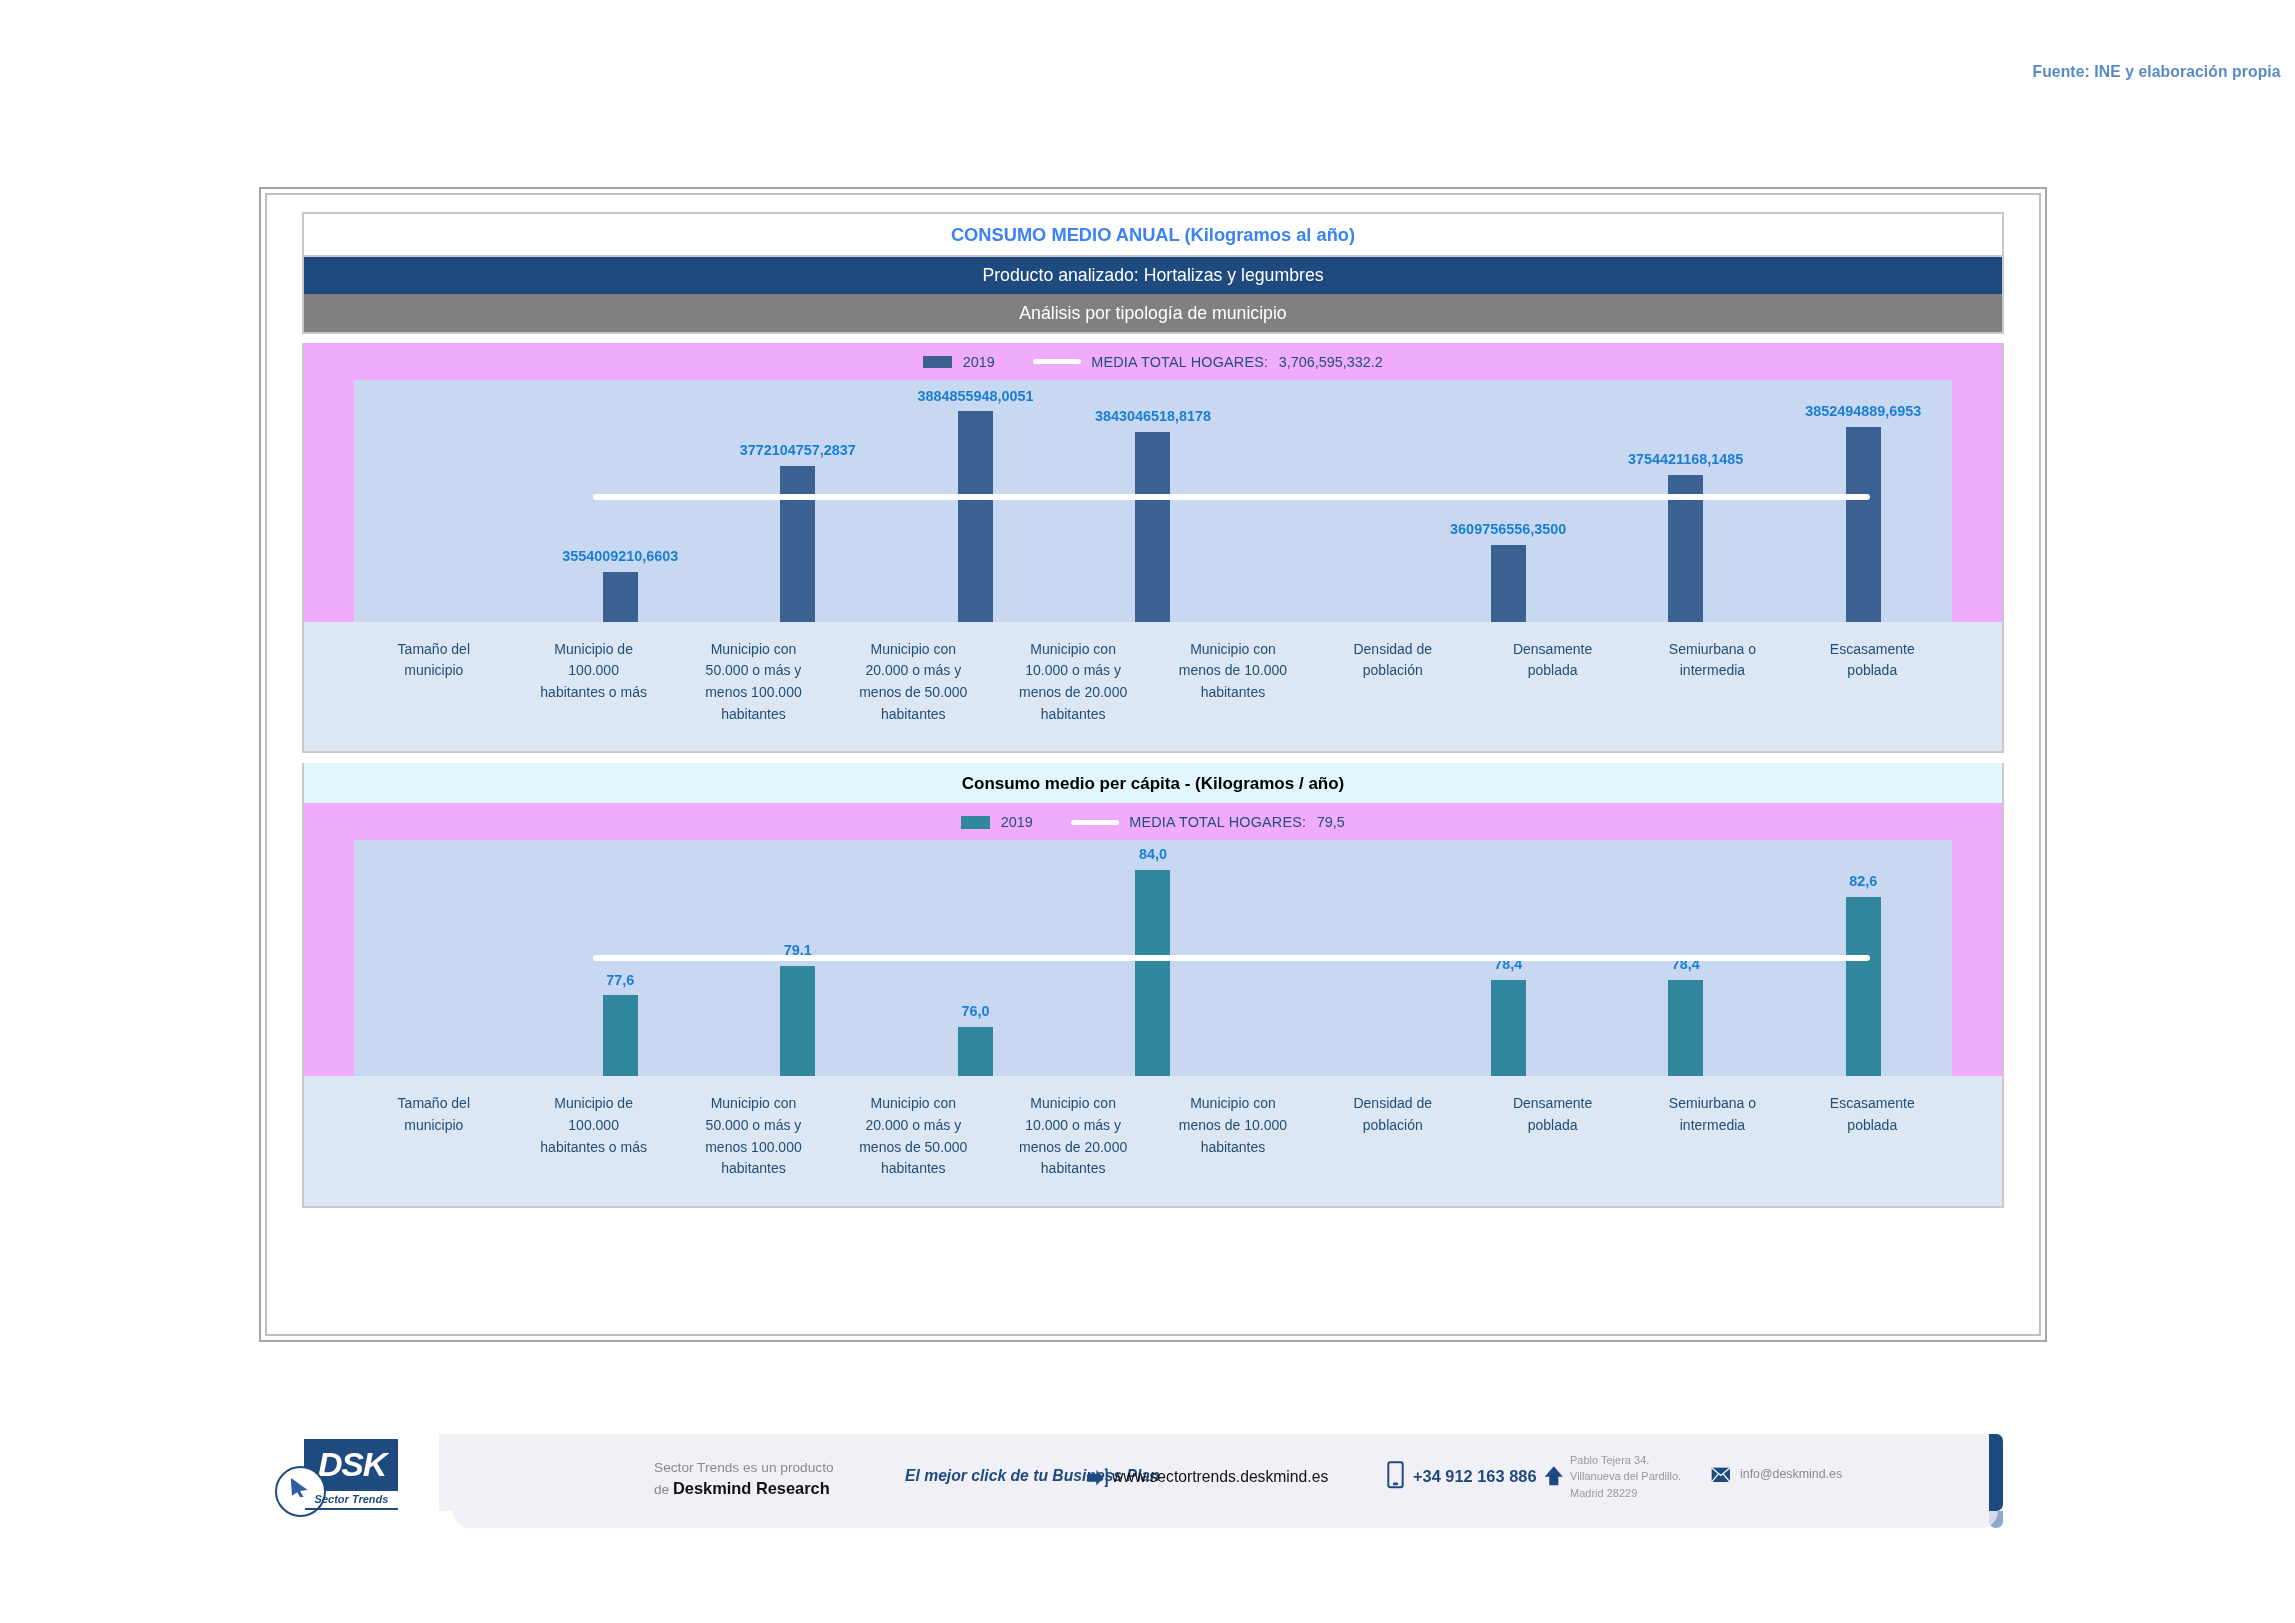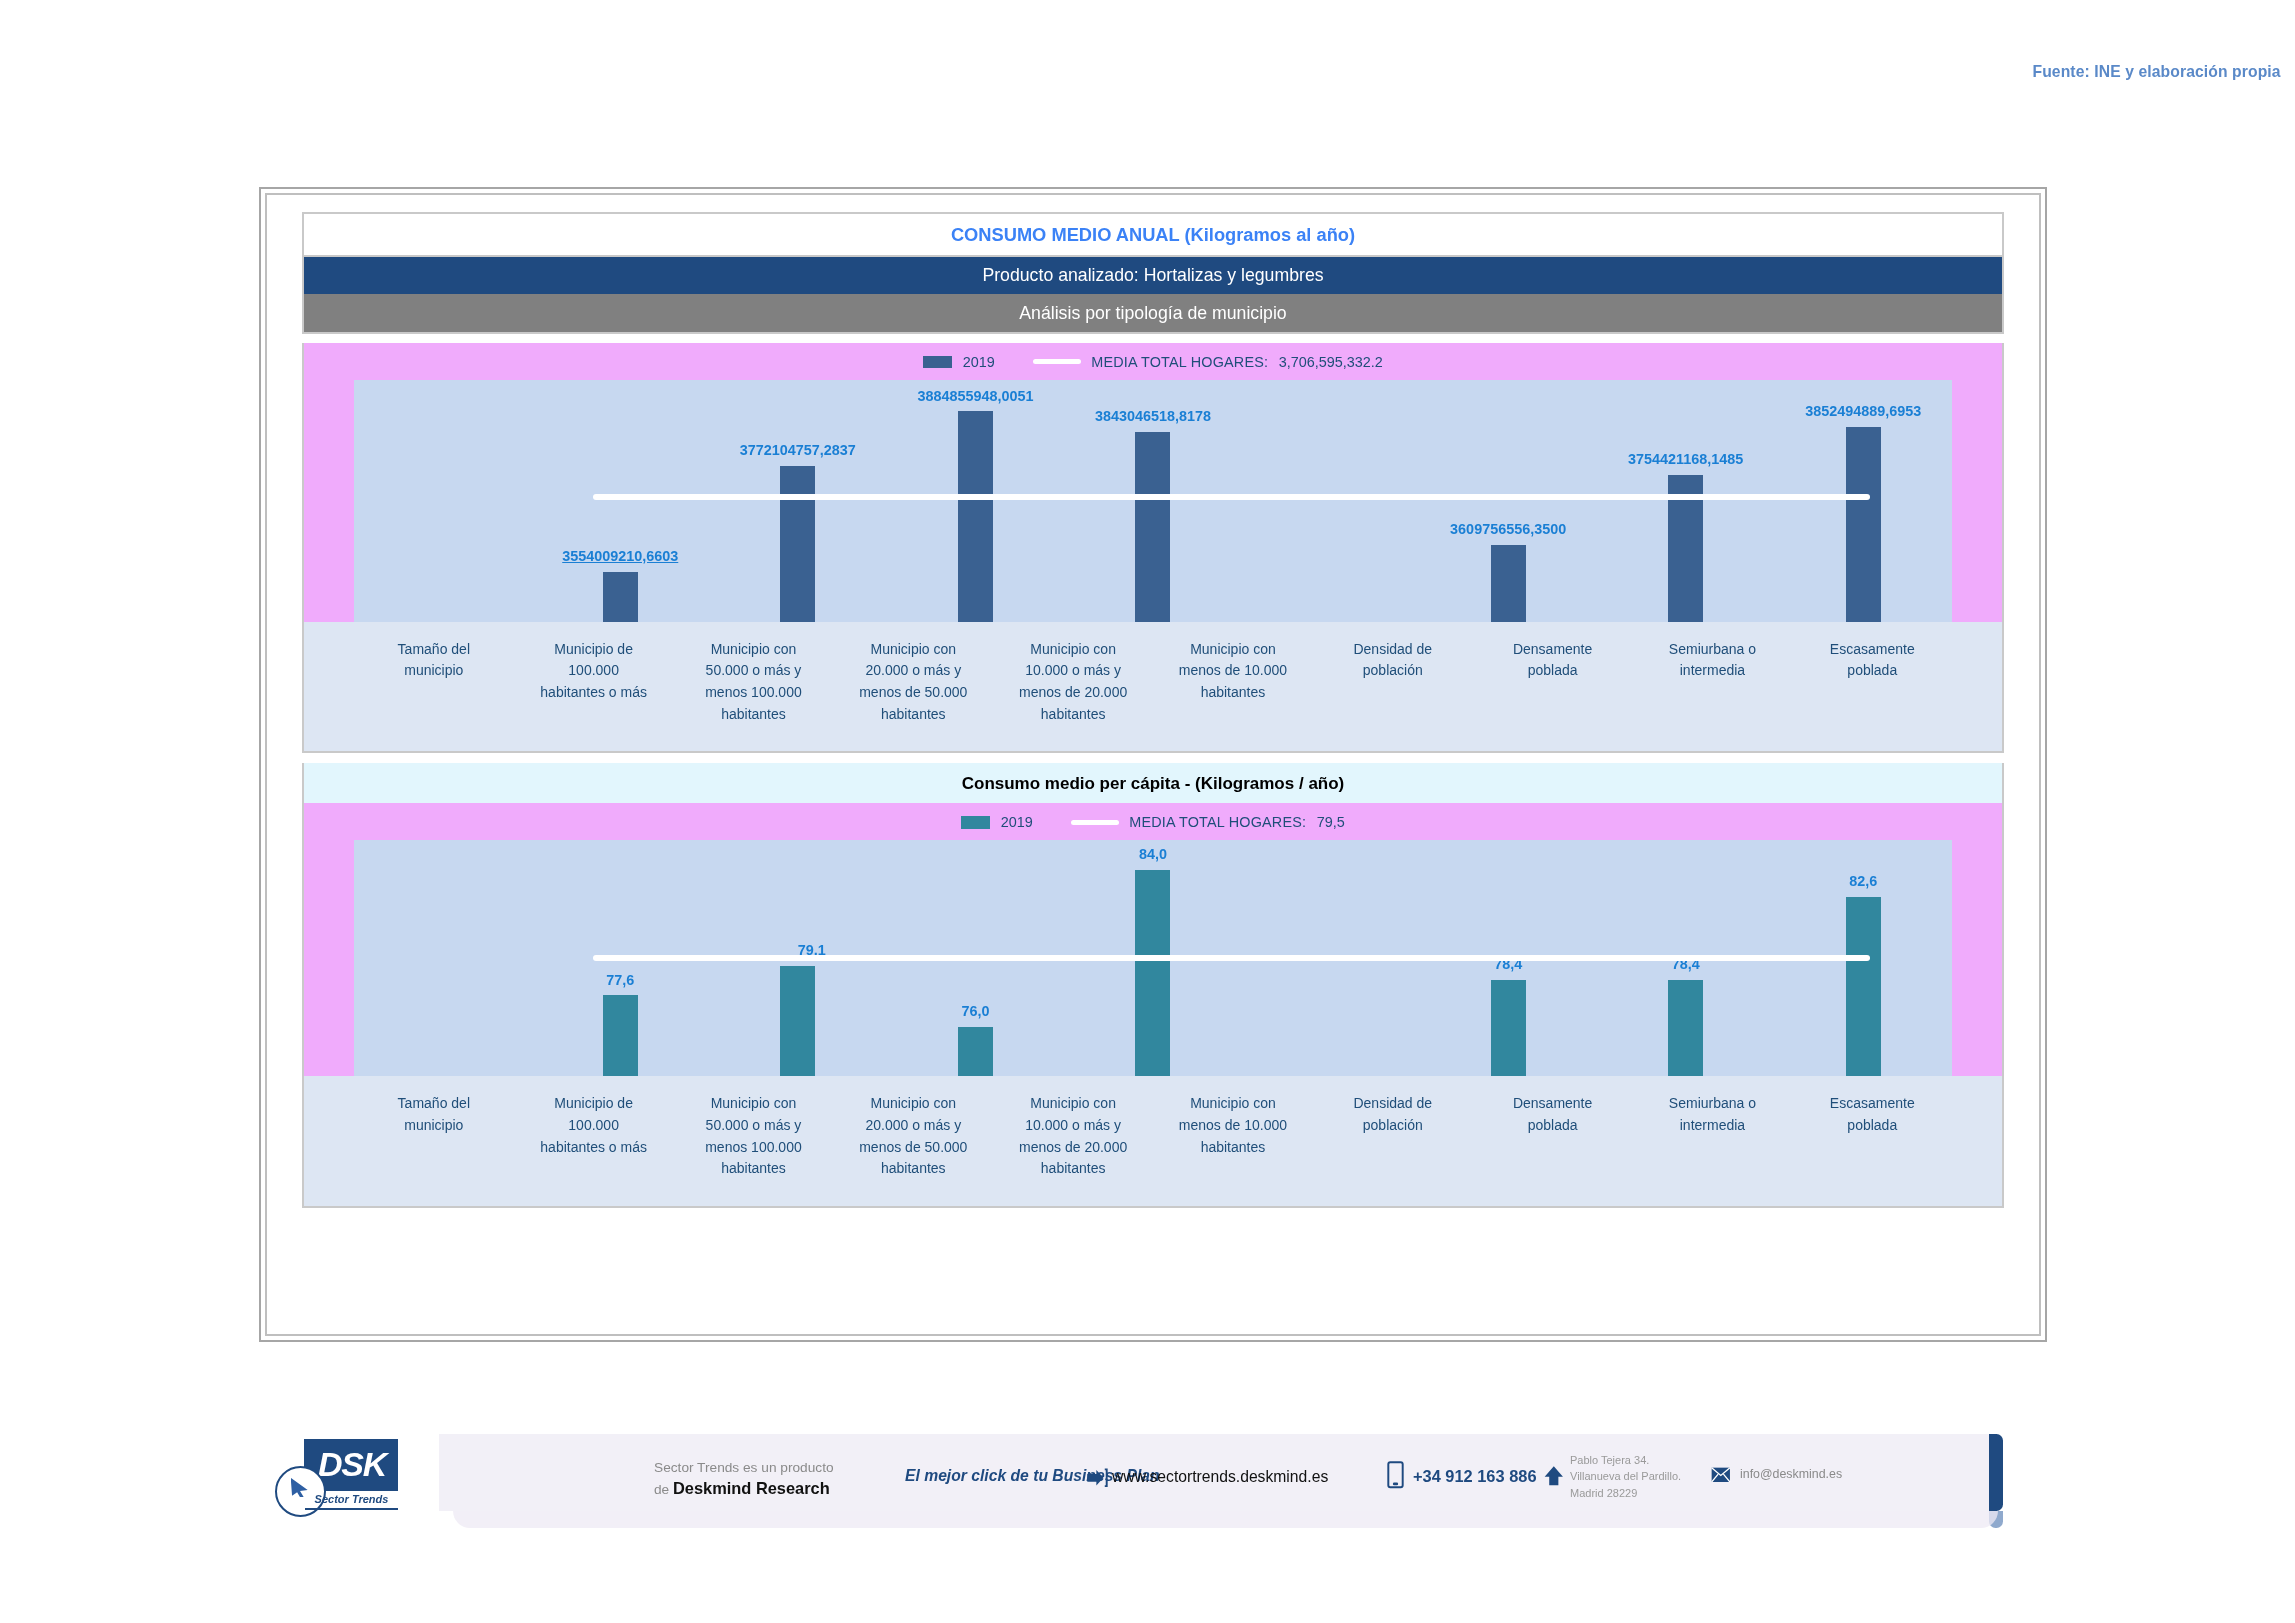--- a/index.html
+++ b/index.html
@@ -299,21 +299,21 @@
       <span class="legend-mean-label">MEDIA TOTAL  HOGARES:</span>
       <span>3,706,595,332.2</span>
     </div>
 
     <div class="plot-wrap">
       <div class="plot" id="plot1">
         <div class="bars" id="bars1">
               <div class="slot"></div>
               <div class="slot">
                 <div class="bar" style="height: 50px; background: rgb(58, 97, 145);"></div>
-                <div class="bar-label" style="color: rgb(26, 127, 212); bottom: 58px; text-decoration: underline;">3554009210,6603</div>
+                <div class="bar-label" style="color: rgb(26, 127, 212); bottom: 58px;">3554009210,6603</div>
               </div>
               <div class="slot">
                 <div class="bar" style="height: 156px; background: rgb(58, 97, 145);"></div>
                 <div class="bar-label" style="color: rgb(26, 127, 212); bottom: 164px;">3772104757,2837</div>
               </div>
               <div class="slot">
                 <div class="bar" style="height: 211px; background: rgb(58, 97, 145);"></div>
                 <div class="bar-label" style="color: rgb(26, 127, 212); bottom: 218px;">3884855948,0051</div>
               </div>
               <div class="slot">
@@ -407,21 +407,21 @@
     <div class="plot-wrap">
       <div class="plot plot2" id="plot2">
         <div class="bars" id="bars2">
               <div class="slot"></div>
               <div class="slot">
                 <div class="bar" style="height: 81px; background: rgb(49, 135, 158);"></div>
                 <div class="bar-label" style="color: rgb(26, 127, 212); bottom: 88px;">77,6</div>
               </div>
               <div class="slot">
                 <div class="bar" style="height: 110px; background: rgb(49, 135, 158);"></div>
-                <div class="bar-label" style="color: rgb(26, 127, 212); bottom: 118px; margin-left: 14px;">79,1</div>
+                <div class="bar-label" style="color: rgb(26, 127, 212); bottom: 118px;">79,1</div>
               </div>
               <div class="slot">
                 <div class="bar" style="height: 49px; background: rgb(49, 135, 158);"></div>
                 <div class="bar-label" style="color: rgb(26, 127, 212); bottom: 57px;">76,0</div>
               </div>
               <div class="slot">
                 <div class="bar" style="height: 206px; background: rgb(49, 135, 158);"></div>
                 <div class="bar-label" style="color: rgb(26, 127, 212); bottom: 214px;">84,0</div>
               </div>
               <div class="slot"></div>

